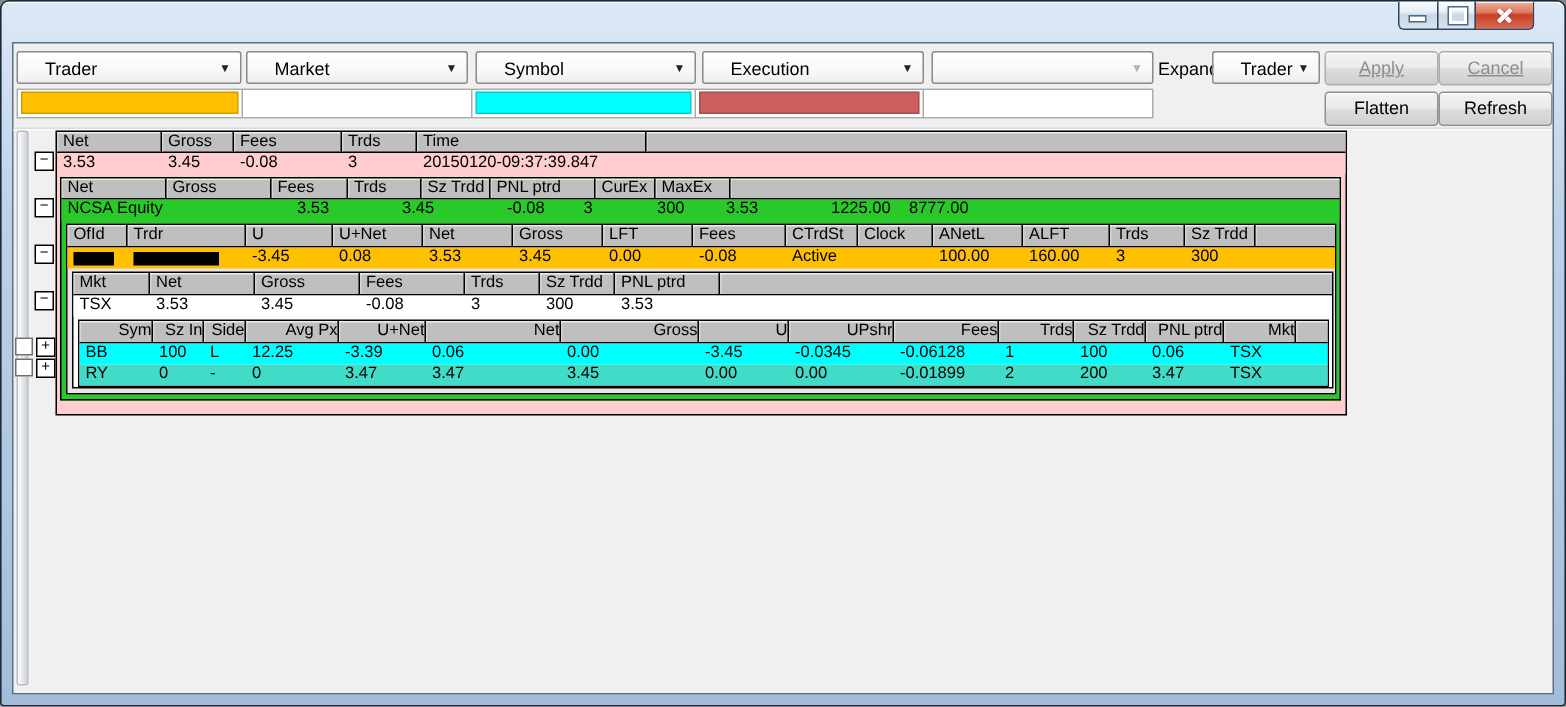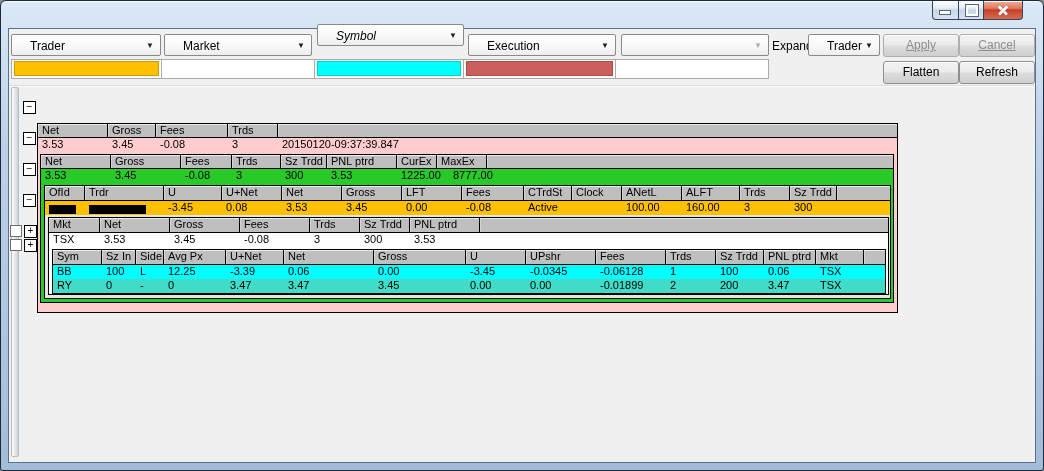--- a/index.html
+++ b/index.html
@@ -101,21 +101,21 @@
   <div class="client"></div>
 
   <div class="combo" style="left:10px;top:33px;width:150px;">
     <span class="lbl">Trader</span>
     <span class="arr">▼</span>
   </div>
   <div class="combo" style="left:163px;top:33px;width:148px;">
     <span class="lbl">Market</span>
     <span class="arr">▼</span>
   </div>
-  <div class="combo" style="left:316px;top:23px;width:147px;font-style:italic;">
+  <div class="combo" style="left:316px;top:33px;width:147px;">
     <span class="lbl">Symbol</span>
     <span class="arr">▼</span>
   </div>
   <div class="combo" style="left:467px;top:33px;width:148px;">
     <span class="lbl">Execution</span>
     <span class="arr">▼</span>
   </div>
   <div class="combo disabled" style="left:620px;top:33px;width:148px;">
     <span class="lbl"></span>
     <span class="arr">▼</span>
@@ -156,26 +156,27 @@
 
   <div class="xbox" style="left:22px;top:100px;">−</div>
   <div class="xbox" style="left:22px;top:131px;">−</div>
   <div class="xbox" style="left:22px;top:162px;">−</div>
   <div class="xbox" style="left:22px;top:193px;">−</div>
   <div class="chk" style="left:9px;top:224px;"></div>
   <div class="xbox" style="left:23px;top:224px;">+</div>
   <div class="chk" style="left:9px;top:238px;"></div>
   <div class="xbox" style="left:23px;top:238px;">+</div>
 
-  <div class="tbl t1" style="background-color: rgb(255, 205, 205); margin-top: 36px;">
+  <div class="tbl t1" style="background-color: rgb(255, 205, 205);">
     <div class="hdr">
       <div class="c" style="width:70px">Net</div>
       <div class="c" style="width:48px">Gross</div>
       <div class="c" style="width:72px">Fees</div>
       <div class="c" style="width:50px">Trds</div>
+      <div class="c" style="width:153px">Time</div>
       <div class="c fill"></div>
     </div>
     <div class="row" style="background-color: rgb(255, 205, 205);">
       <div class="c" style="width:70px">3.53</div>
       <div class="c" style="width:48px">3.45</div>
       <div class="c" style="width:72px">-0.08</div>
       <div class="c" style="width:50px">3</div>
       <div class="c" style="width:153px">20150120-09:37:39.847</div>
       <div class="c fill"></div>
     </div>
@@ -186,20 +187,21 @@
         <div class="c" style="width:70px">Gross</div>
         <div class="c" style="width:51px">Fees</div>
         <div class="c" style="width:49px">Trds</div>
         <div class="c" style="width:46px">Sz Trdd</div>
         <div class="c" style="width:70px">PNL ptrd</div>
         <div class="c" style="width:40px">CurEx</div>
         <div class="c" style="width:50px">MaxEx</div>
         <div class="c fill"></div>
       </div>
       <div class="row" style="background-color: rgb(42, 201, 42);">
+        <div class="c" style="width:153px">NCSA Equity</div>
         <div class="c" style="width:70px">3.53</div>
         <div class="c" style="width:70px">3.45</div>
         <div class="c" style="width:51px">-0.08</div>
         <div class="c" style="width:49px">3</div>
         <div class="c" style="width:46px">300</div>
         <div class="c" style="width:70px">3.53</div>
         <div class="c" style="width:52px">1225.00</div>
         <div class="c" style="width:50px">8777.00</div>
         <div class="c fill"></div>
       </div>
@@ -256,21 +258,21 @@
             <div class="c" style="width:70px">3.53</div>
             <div class="c" style="width:70px">3.45</div>
             <div class="c" style="width:70px">-0.08</div>
             <div class="c" style="width:50px">3</div>
             <div class="c" style="width:50px">300</div>
             <div class="c" style="width:70px">3.53</div>
             <div class="c fill"></div>
           </div>
 
           <div class="tbl t5">
-            <div class="hdr" style="height:14px;">
+            <div class="hdr" style="height:14px;text-align:right;">
               <div class="c" style="width:49px">Sym</div>
               <div class="c" style="width:34px">Sz In</div>
               <div class="c" style="width:28px">Side</div>
               <div class="c" style="width:62px">Avg Px</div>
               <div class="c" style="width:58px">U+Net</div>
               <div class="c" style="width:90px">Net</div>
               <div class="c" style="width:92px">Gross</div>
               <div class="c" style="width:60px">U</div>
               <div class="c" style="width:70px">UPshr</div>
               <div class="c" style="width:70px">Fees</div>

